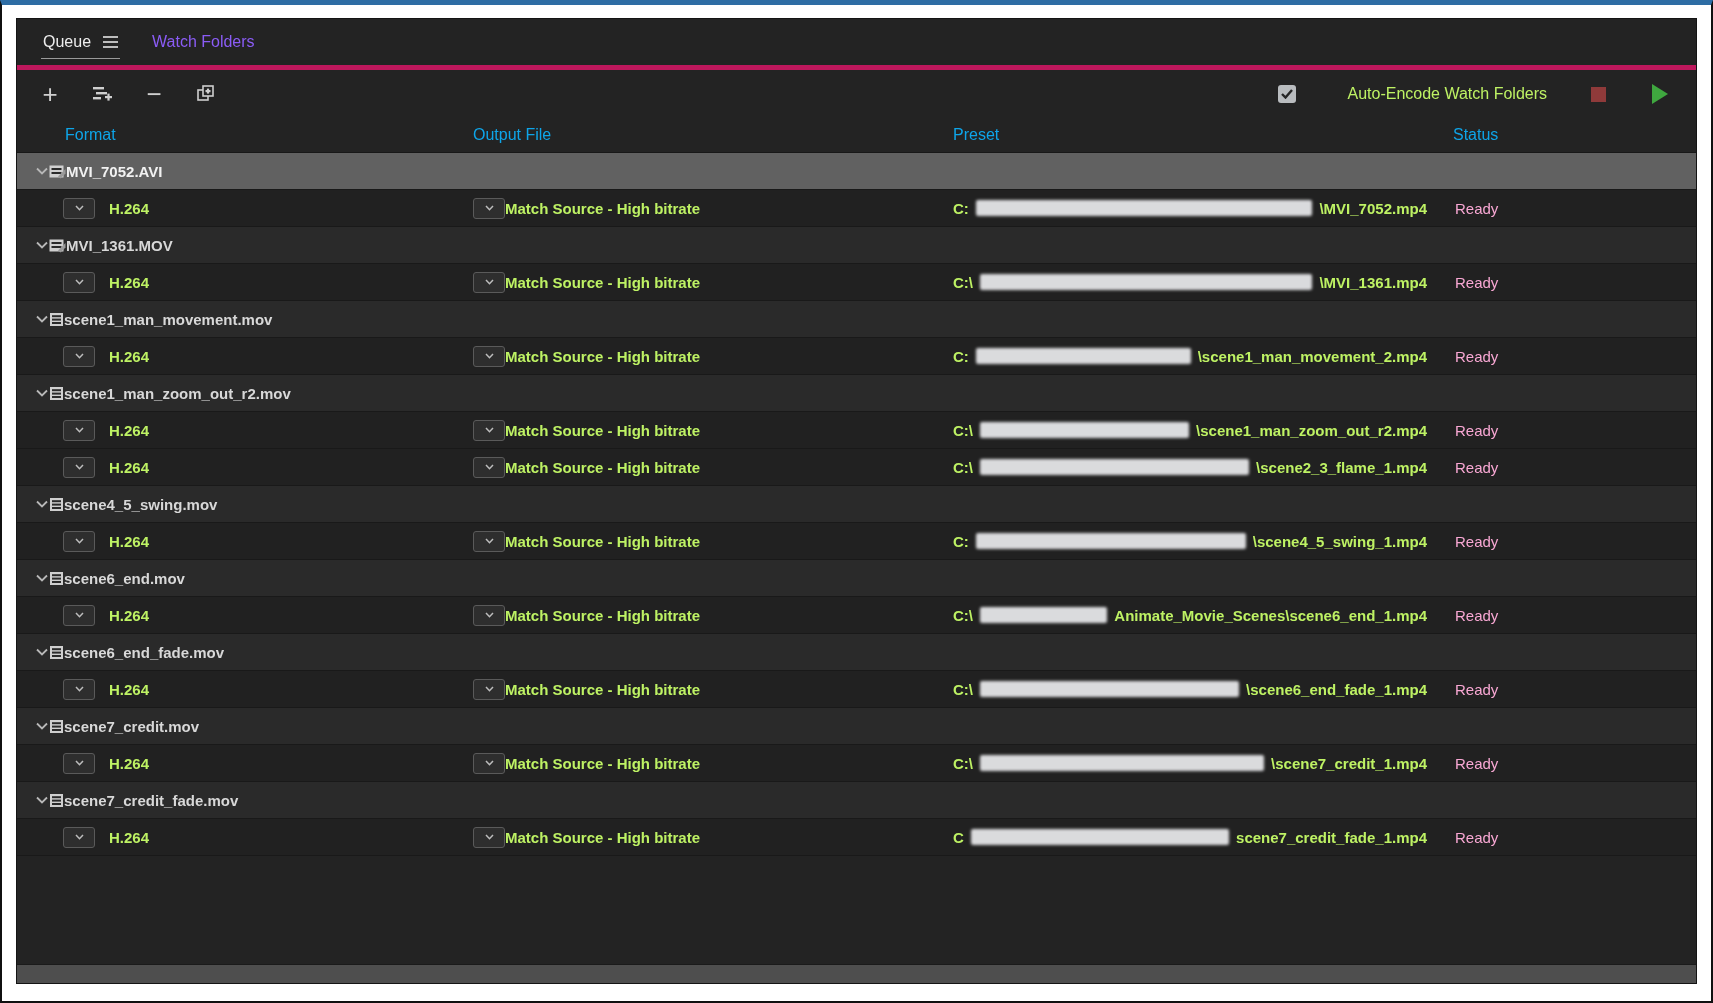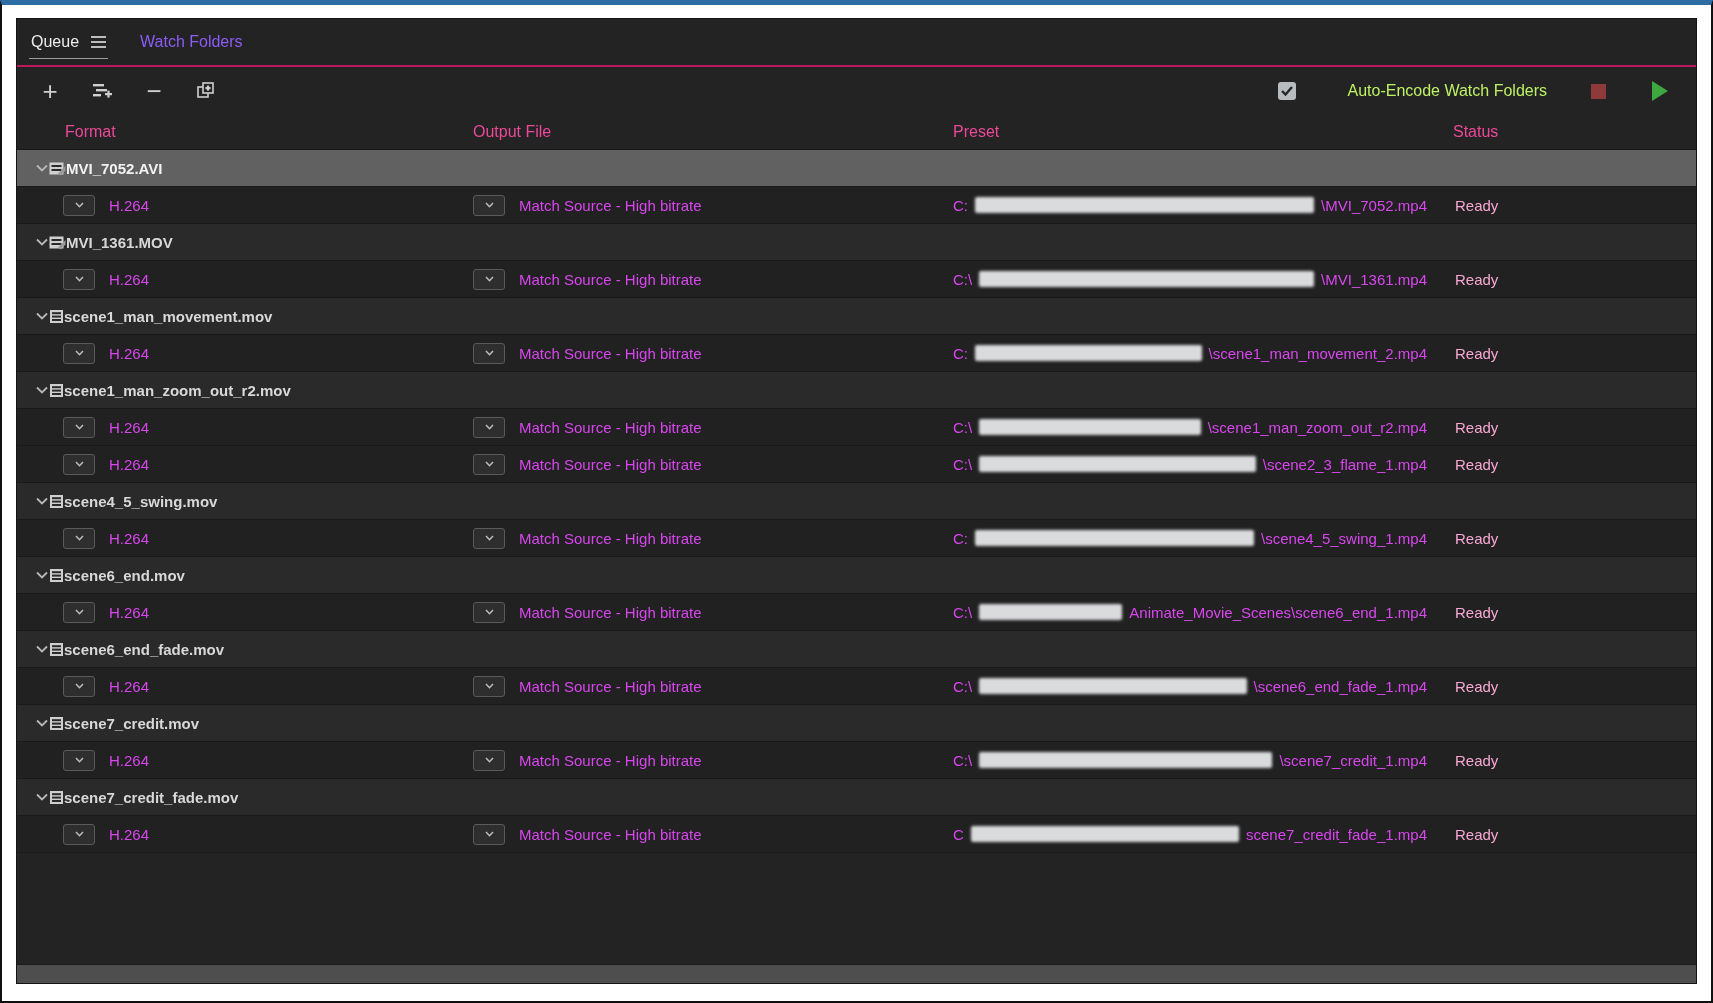--- a/index.html
+++ b/index.html
@@ -17,22 +17,22 @@
   }
   .panel {
     position:absolute; left:14px; top:13px; right:14px; bottom:17px;
     background:#232323; border:1px solid #141414;
     display:flex; flex-direction:column;
   }
 
   
   .tabbar {
     height:46px; display:flex; align-items:center;
-    padding-left:14px; gap:34px; flex:0 0 auto;
-    border-bottom:2px solid #be185d;
+    padding-left:26px; gap:34px; flex:0 0 auto;
+    border-bottom:5px solid #be185d;
   }
   .tab { display:flex; align-items:center; gap:12px; height:100%; position:relative;
          color:#8b5cf6; font-size:16px; cursor:default; }
   .tab.active { color:#ededed; }
   .tab.active::after {
     content:""; position:absolute; left:-2px; right:-2px; bottom:6px;
     height:1px; background:#9a9a9a;
   }
   .menu-icon { display:inline-flex; flex-direction:column; gap:3px; }
   .menu-icon span { display:block; width:15px; height:2px; background:#bdbdbd; }
@@ -51,21 +51,21 @@
     display:flex; align-items:center; justify-content:center;
   }
   .auto-encode-label { color:#bef264; font-size:16px; margin-right:26px;margin-left:34px; }
   .stop-btn { width:15px; height:15px; background:#8f3a3a; margin-right:28px; }
   .play-btn { width:0; height:0; border-left:16px solid #3fa73f;
               border-top:10px solid transparent; border-bottom:10px solid transparent; }
 
   
   .grid-cols { display:grid; grid-template-columns:456px 480px 500px 1fr; }
   .colhead {
-    height:34px; align-items:center; color:#ec4899; font-size:16px;
+    height:34px; align-items:center; color:#0ea5e9; font-size:16px;
     border-bottom:1px solid #181818; flex:0 0 auto;
   }
   .colhead .col-format { padding-left:48px; }
 
   
   .rows { flex:1 1 auto; overflow:hidden; position:relative; }
   .group-row {
     height:36px; display:flex; align-items:center; 
     padding-left:18px; background:#2a2a2a; border-bottom:1px solid #191919;
     color:#d8d8d8; font-size:15px; font-weight:700;
@@ -73,27 +73,27 @@
   .group-row.selected { background:#616161; color:#f2f2f2; }
   .chev { display:inline-flex; width:14px; justify-content:center; }
   .file-icon { display:inline-flex; }
 
   .sub-row {
     height:36px; align-items:center; background:#212121;
     border-bottom:1px solid #191919; font-size:15px;
   }
   .cell { display:flex; align-items:center; min-width:0; }
   .format-cell { padding-left:46px; gap:14px; }
-  .preset-cell { gap:14px; }
+  .preset-cell { gap:0; }
   .dd {
     width:30px; height:19px; border:1px solid #5a5a5a; border-radius:3px;
     background:#2e2e2e; display:inline-flex; align-items:center; justify-content:center;
     flex:0 0 auto;
   }
-  .blue { color:#d946ef; font-weight:400; white-space:nowrap; }
+  .blue { color:#bef264; font-weight:700; white-space:nowrap; }
   .output-cell { padding-right:26px; }
   .redacted {
     flex:1 1 auto; height:16px; margin:0 7px; min-width:14px;
     background:#e9eaec; border-radius:2px; filter:blur(1.6px); opacity:.93;
   }
   .status-cell { color:#f9a8d4; padding-left:2px; }
 
   .bottom-bar {
     flex:0 0 18px; background:#4e4e4e; border-top:1px solid #1a1a1a;
   }

